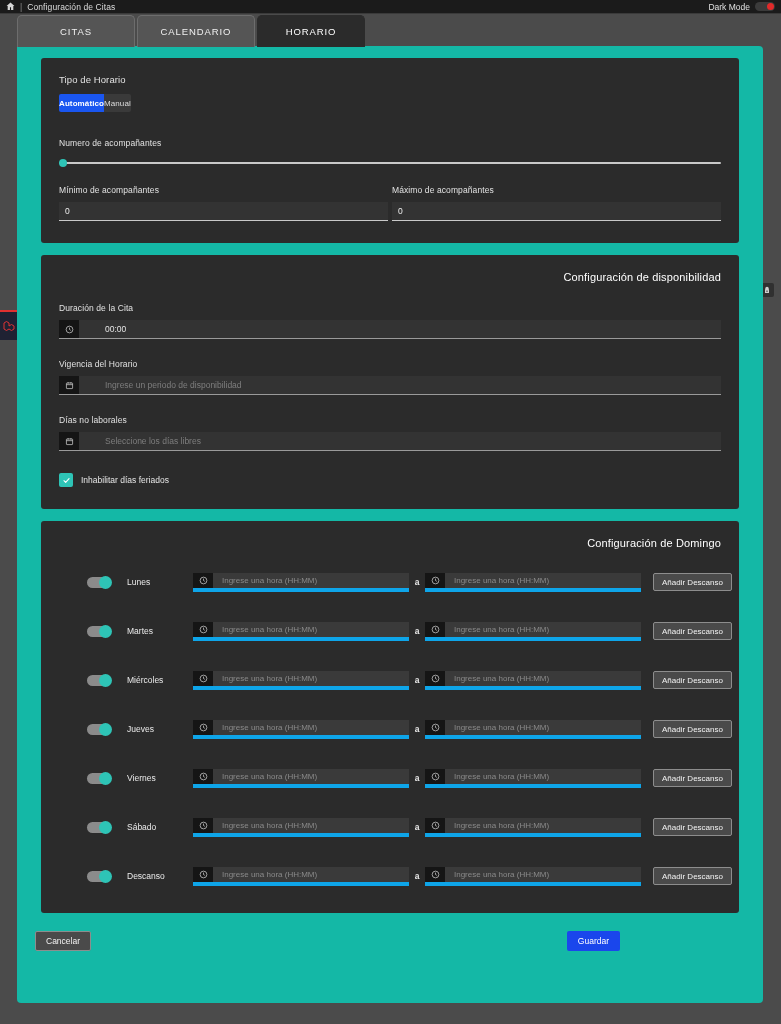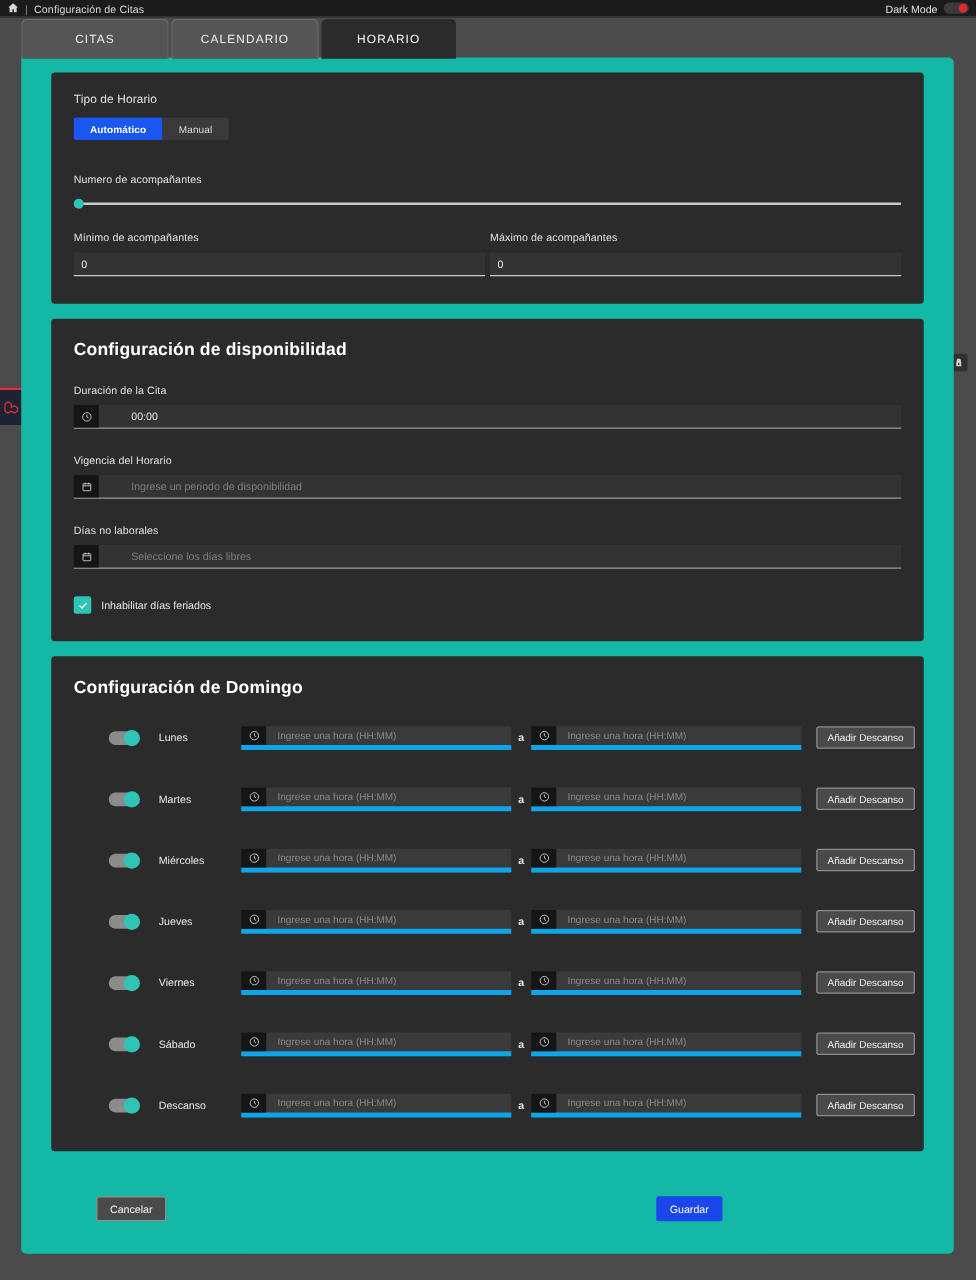--- a/index.html
+++ b/index.html
@@ -99,39 +99,40 @@
     overflow: hidden;
   }
 
   .card {
     background: #2b2b2b;
     border-radius: 3px;
     margin: 0 24px;
   }
 
   .card-title {
-    font-size: 14px;
-    font-weight: bold;
+    font-size: 11px;
+    font-weight: normal;
     color: #ffffff;
     letter-spacing: .15px;
+    text-align: right;
   }
 
   .field-label {
     font-size: 8.5px;
     color: #e2e2e2;
     margin-bottom: 7px;
     letter-spacing: .1px;
   }
   .field-label.lg { font-size: 9.5px; }
 
   
   #card-tipo { margin-top: 12px; padding: 16px 18px 22px 18px; }
   .seg-group { display: flex; margin-top: 9px; }
   .seg-btn {
-    height: 18px; padding: 0 13px;
+    height: 18px; padding: 0 0;
     display: flex; align-items: center;
     font-size: 8px; font-weight: bold;
     color: #dddddd;
     background: #3a3a3a;
     border-radius: 2px 0 0 2px;
     letter-spacing: .1px;
   }
   .seg-btn.active { background: #1a56f0; color: #ffffff; }
   .seg-btn:last-child { border-radius: 0 2px 2px 0; font-weight: normal; }
 
@@ -252,22 +253,22 @@
     border: 1px solid #8d8d8d;
     border-radius: 2px;
     font-size: 8px; color: #f2f2f2;
     white-space: nowrap;
   }
 
   
   .footer {
     position: absolute; left: 0; bottom: 0;
     width: 621px; height: 72px;
-    display: flex; align-items: center;
-    padding: 0 60px;
+    display: flex; 
+    padding: 0 18px;
   }
   .btn-cancel {
     height: 20px; padding: 0 10px;
     display: flex; align-items: center;
     background: #4a4a4a;
     border: 1px solid #8d8d8d;
     border-radius: 2px;
     font-size: 8.5px; color: #f2f2f2;
   }
   .btn-save {

